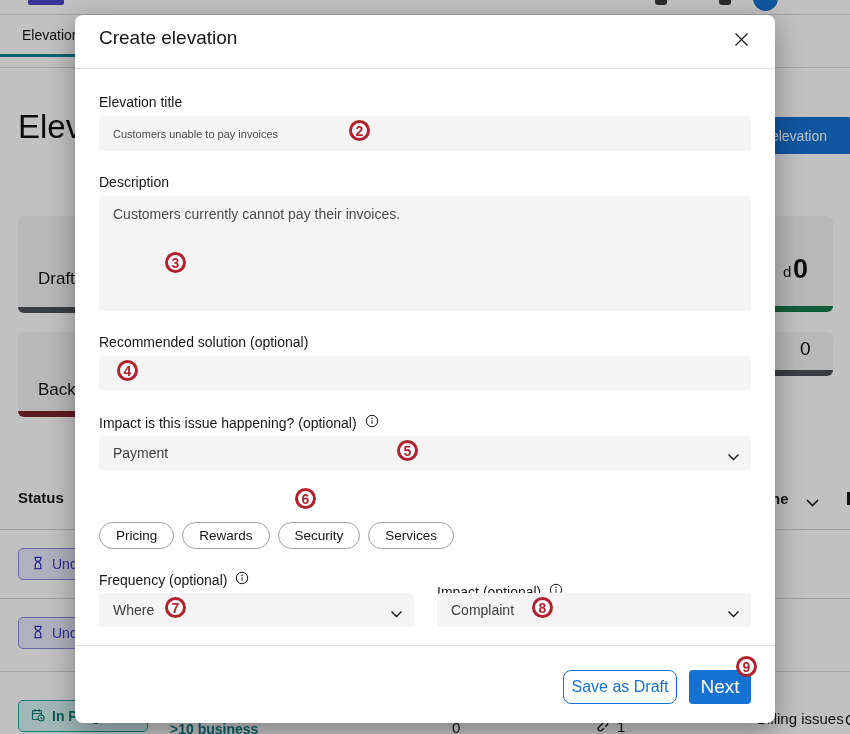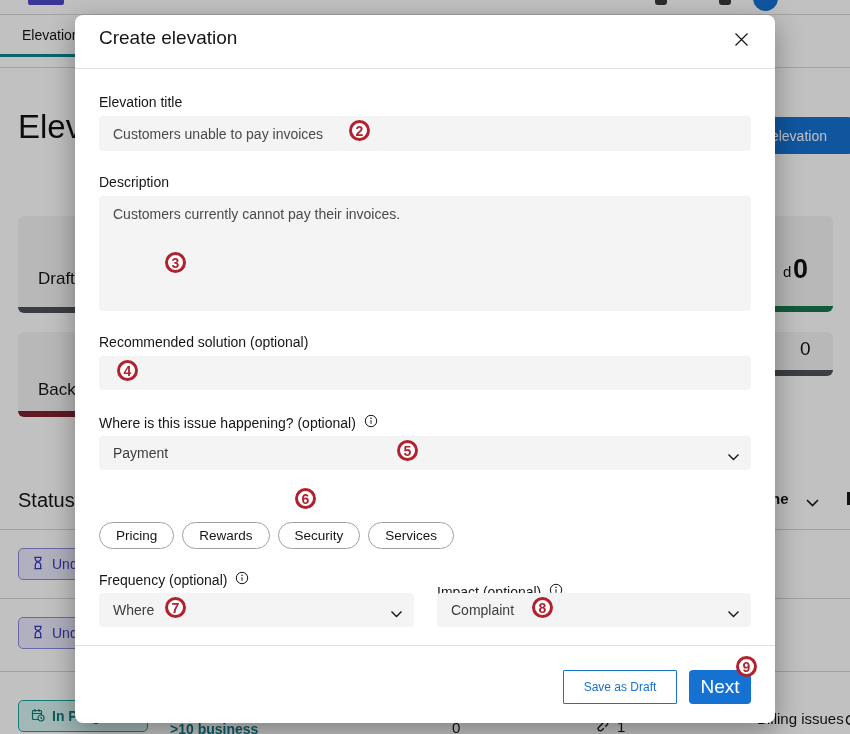--- a/index.html
+++ b/index.html
@@ -18,53 +18,53 @@
   .tab-indicator { position:absolute; left:0; top:54px; width:230px; height:3px; background:#0d8691; }
   .page-title { position:absolute; left:18px; top:108px; font-size:33px; font-weight:400; color:#121212; }
   .create-btn { position:absolute; left:700px; top:117px; width:152px; height:37px; background:#1672d2;
     color:#fff; font-size:14px; border:none; border-radius:4px; display:flex; align-items:center; justify-content:center; }
   .card { position:absolute; background:#f4f4f4; border-radius:6px; }
   .card-bar { position:absolute; left:0; bottom:0; width:100%; height:6px; border-radius:0 0 6px 6px; }
   .card-label { position:absolute; font-size:17px; color:#161616; }
   .stat-big { position:absolute; font-size:27px; font-weight:700; color:#121212; }
   .stat-small { position:absolute; font-size:19px; color:#121212; }
   .stat-frag { position:absolute; font-size:15px; color:#121212; }
-  .status-header { position:absolute; left:18px; top:489px; font-size:20px; font-weight:400; color:#161616; }
+  .status-header { position:absolute; left:18px; top:489px; font-size:15px; font-weight:700; color:#161616; }
   .col-frag { position:absolute; left:771px; top:490px; font-size:15px; font-weight:700; color:#161616; }
   .col-chevron { position:absolute; left:805px; top:494px; }
   .col-sliver { position:absolute; left:847px; top:492px; width:3px; height:13px; background:#1a1a1a; }
   .badge { position:absolute; left:18px; height:32px; display:flex; align-items:center; gap:7px;
     padding:0 12px; border-radius:5px; border:1px solid; font-size:14px; white-space:nowrap; overflow:hidden; }
   .badge.purple { background:#e9e9fb; border-color:#8a8ae0; color:#3b3bbf; width:128px; }
   .badge.teal { background:#d6f3f1; border-color:#1ba39e; color:#0c7b77; width:130px; font-weight:600; }
   .cell-link { position:absolute; left:170px; top:721px; font-size:14px; font-weight:600; color:#0e7c88; }
   .cell-num { position:absolute; font-size:15px; color:#161616; }
   .cell-text { position:absolute; font-size:15px; color:#161616; }
 
   
   .dim { position:absolute; inset:0; background:rgba(0,0,0,0.245); z-index:5; }
   .modal { position:absolute; left:75px; top:15px; width:700px; height:708px; background:#fff;
     border-radius:8px; box-shadow:0 8px 28px rgba(0,0,0,0.35); z-index:10; }
   .modal-title { position:absolute; left:24px; top:12px; font-size:19px; color:#161616; }
   .modal-close { position:absolute; left:652px; top:12px; width:28px; height:28px; background:none; border:none;
     display:flex; align-items:center; justify-content:center; cursor:pointer; }
   .modal-hr { position:absolute; left:0; width:700px; height:1px; background:#e0e0e0; }
   .f-label { position:absolute; font-size:14px; color:#161616; display:flex; align-items:center; gap:8px; }
-  .f-input { position:absolute; background:#f4f4f4; border:none; border-radius:4px; font-size:14px;
+  .f-input { position:absolute; background:#f4f4f4; border:none; border-radius:4px; font-size:11px;
     color:#4a4a4a; padding:0 14px; font-family:"Liberation Sans", sans-serif; }
   .f-area { position:absolute; background:#f4f4f4; border:none; border-radius:4px; font-size:14px;
     color:#4a4a4a; padding:10px 14px; resize:none; font-family:"Liberation Sans", sans-serif; }
   .f-select { position:absolute; background:#f4f4f4; border-radius:4px; font-size:14px; color:#3d3d3d;
     display:flex; align-items:center; padding:0 14px; }
   .f-select .chev { position:absolute; right:11px; top:13px; }
   .chips { position:absolute; left:24px; top:507px; display:flex; gap:8px; }
   .chip { height:27px; padding:0 16px; display:flex; align-items:center; background:#fff;
     border:1px solid #a0a0a0; border-radius:14px; font-size:13.5px; color:#161616; cursor:pointer; }
   .btn-secondary { position:absolute; left:488px; top:655px; width:114px; height:34px; background:#fff;
-    border:1px solid #1672d2; color:#1672d2; font-size:12px; border-radius:1px;
+    border:1px solid #1672d2; color:#1672d2; font-size:16px; border-radius:8px;
     display:flex; align-items:center; justify-content:center; cursor:pointer; font-family:"Liberation Sans", sans-serif; }
   .btn-primary { position:absolute; left:614px; top:655px; width:62px; height:34px; background:#1672d2;
     border:none; color:#fff; font-size:19px; border-radius:4px;
     display:flex; align-items:center; justify-content:center; cursor:pointer; font-family:"Liberation Sans", sans-serif; }
 
   
   .ann { position:absolute; width:21px; height:21px; border:3px solid #b0222e; border-radius:50%;
     background:#fff; color:#b0222e; font-size:14px; font-weight:600; z-index:30;
     display:flex; align-items:center; justify-content:center; }
 </style>
@@ -175,21 +175,21 @@
     <label class="f-label" style="left:24px; top:79px;">Elevation title</label>
     <input class="f-input" style="left: 24px; top: 101px; width: 652px; height: 35px;" value="Customers unable to pay invoices">
 
     <label class="f-label" style="left:24px; top:159px;">Description</label>
     <textarea class="f-area" style="left: 24px; top: 181px; width: 652px; height: 115px;">Customers currently cannot pay their invoices.</textarea>
 
     <label class="f-label" style="left:24px; top:319px;">Recommended solution (optional)</label>
     <input class="f-input" style="left: 24px; top: 341px; width: 652px; height: 34px;" value="">
 
     <label class="f-label" style="left:24px; top:399px;">
-      <span>Where is this issue happening? (optional)</span>
+      <span>Impact is this issue happening? (optional)</span>
       <span>
         <svg width="14" height="14" viewBox="0 0 14 14" fill="none" stroke="#161616" stroke-width="1">
           <circle cx="7" cy="7" r="5.7"></circle>
             <path d="M7 6.2v3.6"></path>
             <circle cx="7" cy="4.2" r="0.8" fill="#161616" stroke="none"></circle>
         </svg>
       </span>
     </label>
     <div class="f-select" style="left:24px; top:421px; width:652px; height:34px;">
       <span>Payment</span>

